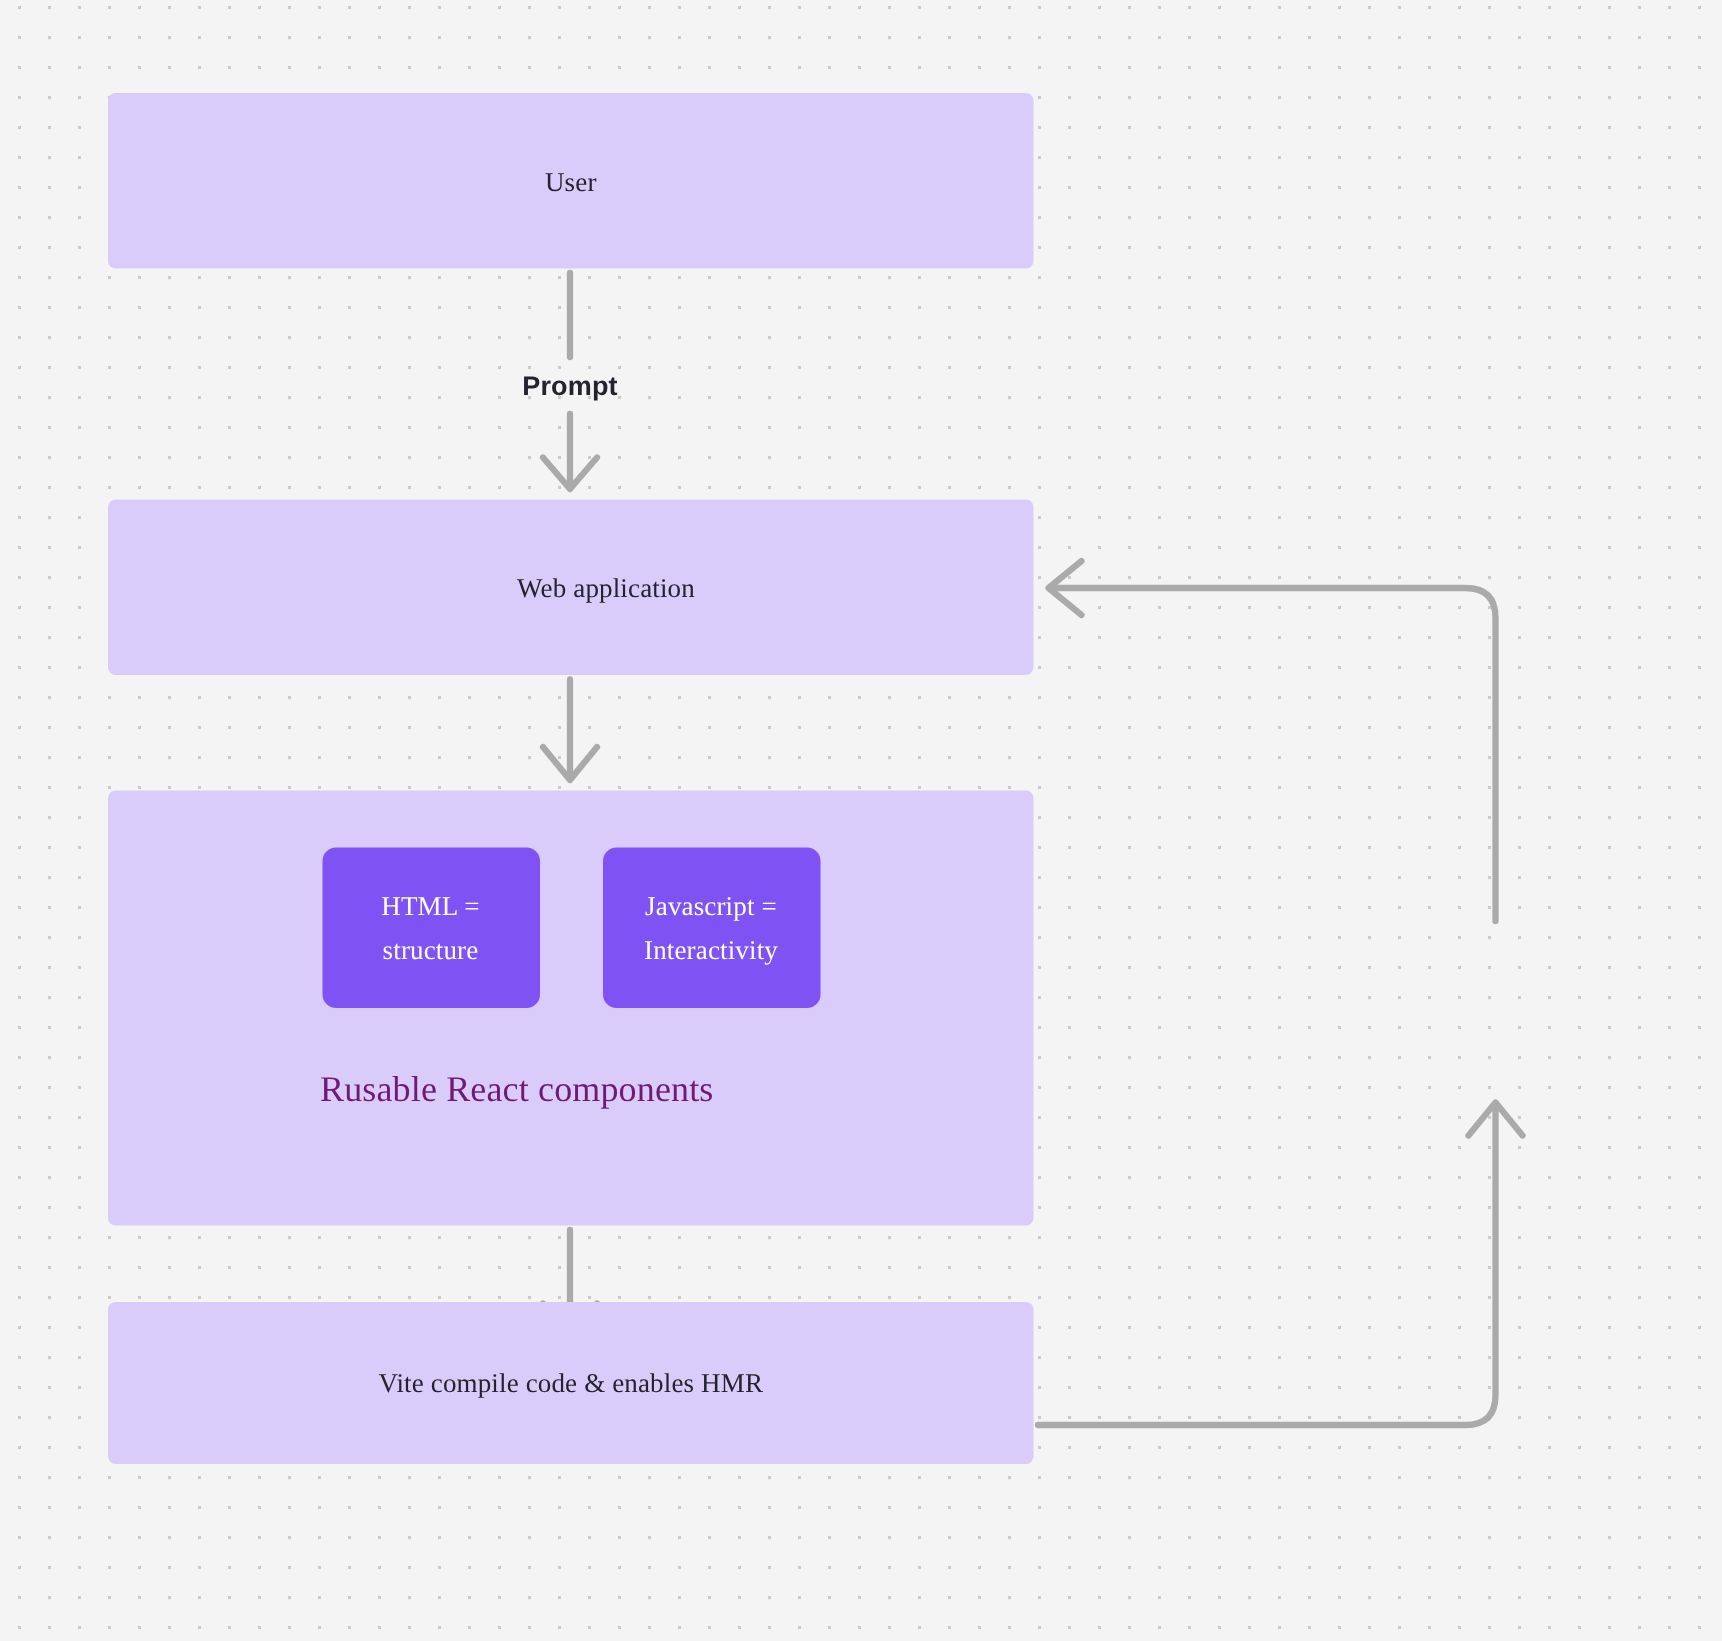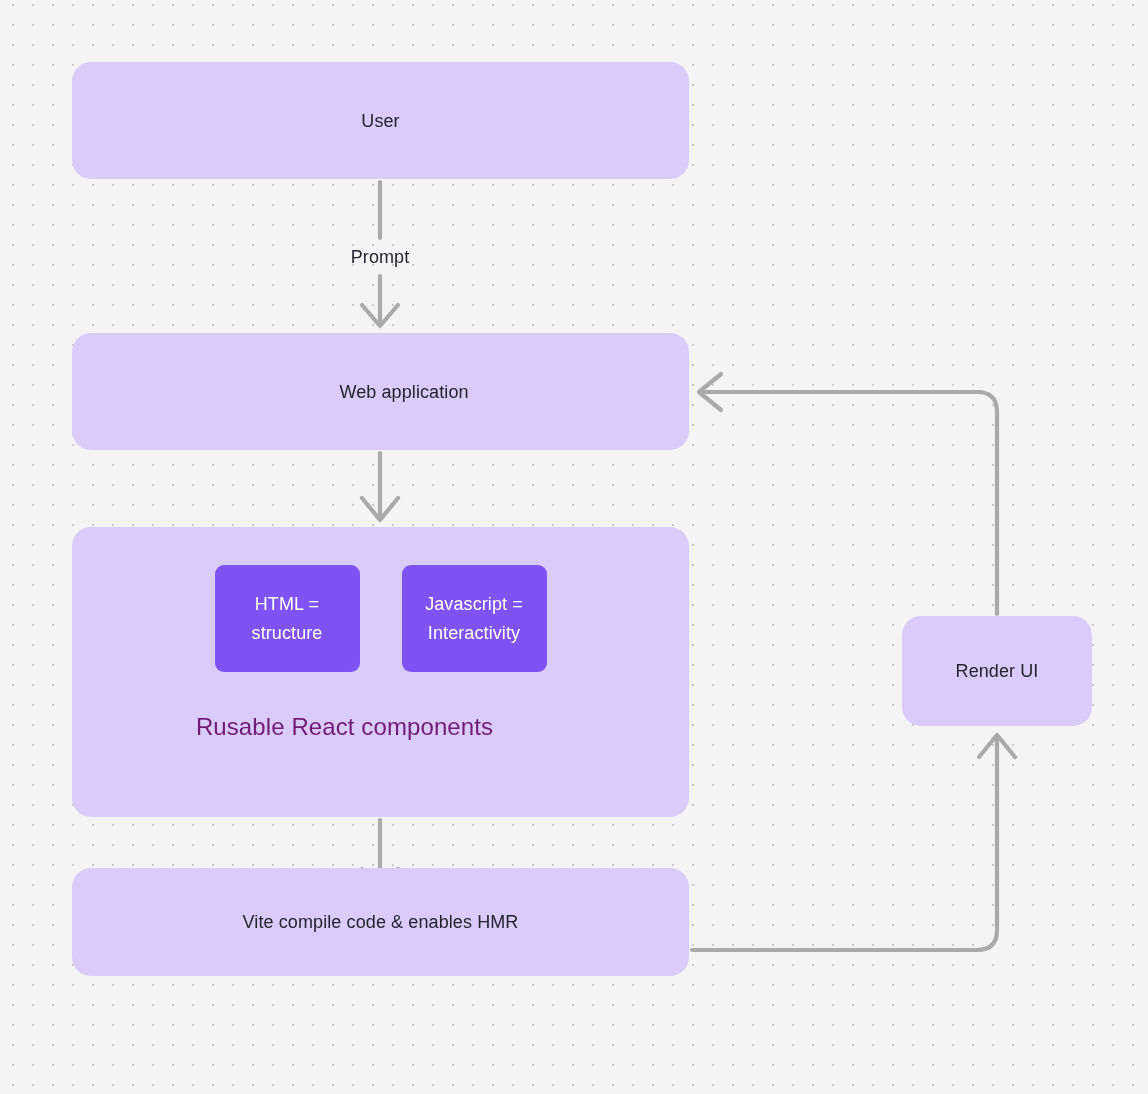--- a/index.html
+++ b/index.html
@@ -33,21 +33,22 @@
   .node {
     position: absolute;
     box-sizing: border-box;
     display: flex;
     align-items: center;
     justify-content: center;
     text-align: center;
   }
   .node-outer {
     background: #D9CCFB;
-    border-radius: 19px;
+    border-radius: 5px;
+    font-family: Liberation Serif, serif;
   }
   .node-outer > .node-label {
     color: #23242E;
     font-size: 18px;
     line-height: 24px;
     letter-spacing: 0.1px;
   }
   
   #node-user {
     left: 72px; top: 62px; width: 617px; height: 117px;
@@ -112,20 +113,21 @@
     line-height: 22px;
     letter-spacing: 0.1px;
     background: transparent;
     white-space: nowrap;
   }
   #edge-label-prompt {
     left: 344px;
     top: 246px;
     width: 72px;
     text-align: center;
+    font-weight: bold;
   }
 </style>
 </head>
 <body>
 
 <div id="canvas">
 
   <svg class="edge-layer" viewBox="0 0 1148 1094" width="1148" height="1094" aria-hidden="true">
     <g fill="none" stroke="#AAAAAA" stroke-width="4.2" stroke-linecap="round" stroke-linejoin="round">
 
@@ -183,17 +185,14 @@
 
     </div>
 
     <div class="react-caption">Rusable React components</div>
   </div>
 
   <div class="node node-outer" id="node-vite">
     <span class="node-label">Vite compile code &amp; enables HMR</span>
   </div>
 
-  <div class="node node-outer" id="node-render">
-    <span class="node-label">Render UI</span>
-  </div>
 
 </div>
 
 </body></html>

